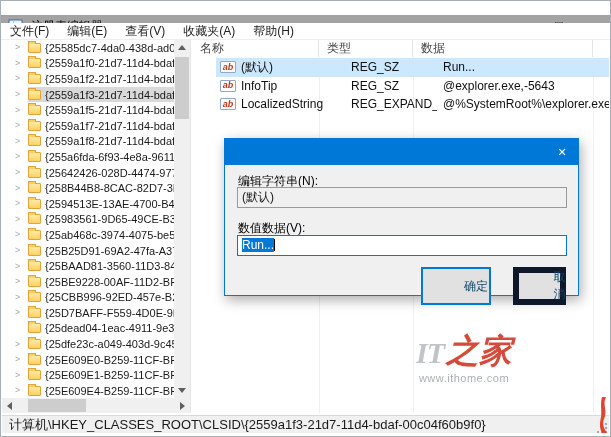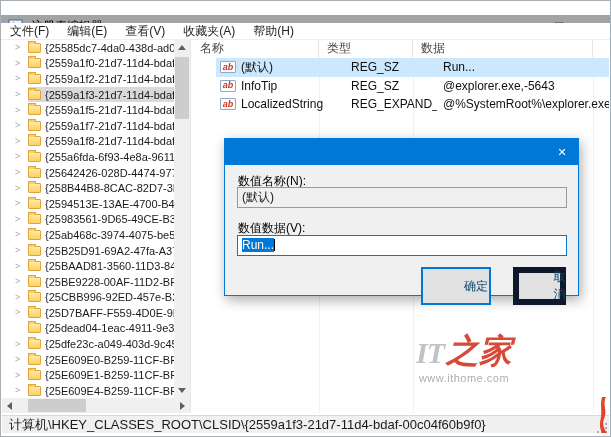--- a/index.html
+++ b/index.html
@@ -390,21 +390,21 @@
     <span class="cell c-type">REG_EXPAND_SZ</span>
     <span class="cell c-data">@%SystemRoot%\explorer.exe,-7023</span>
   </div>
 </div>
   </div>
 
   <div class="dialog">
     <div class="dlg-titlebar">
       <button class="dlg-close">✕</button>
     </div>
-    <div class="dlg-label lbl-name">数值名称(N):</div>
+    <div class="dlg-label lbl-name">编辑字符串(N):</div>
     <div class="dlg-field f-name">(默认)</div>
     <div class="dlg-label lbl-data">数值数据(V):</div>
     <div class="dlg-field f-data"><span class="sel-text">Run...</span><span class="caret"></span></div>
     <button class="dlg-btn btn-ok">确定</button>
     <button class="dlg-btn btn-cancel">取消</button>
   </div>
 
   <div class="statusbar">
     <span class="status-text">计算机\HKEY_CLASSES_ROOT\CLSID\{2559a1f3-21d7-11d4-bdaf-00c04f60b9f0}</span>
   </div>

